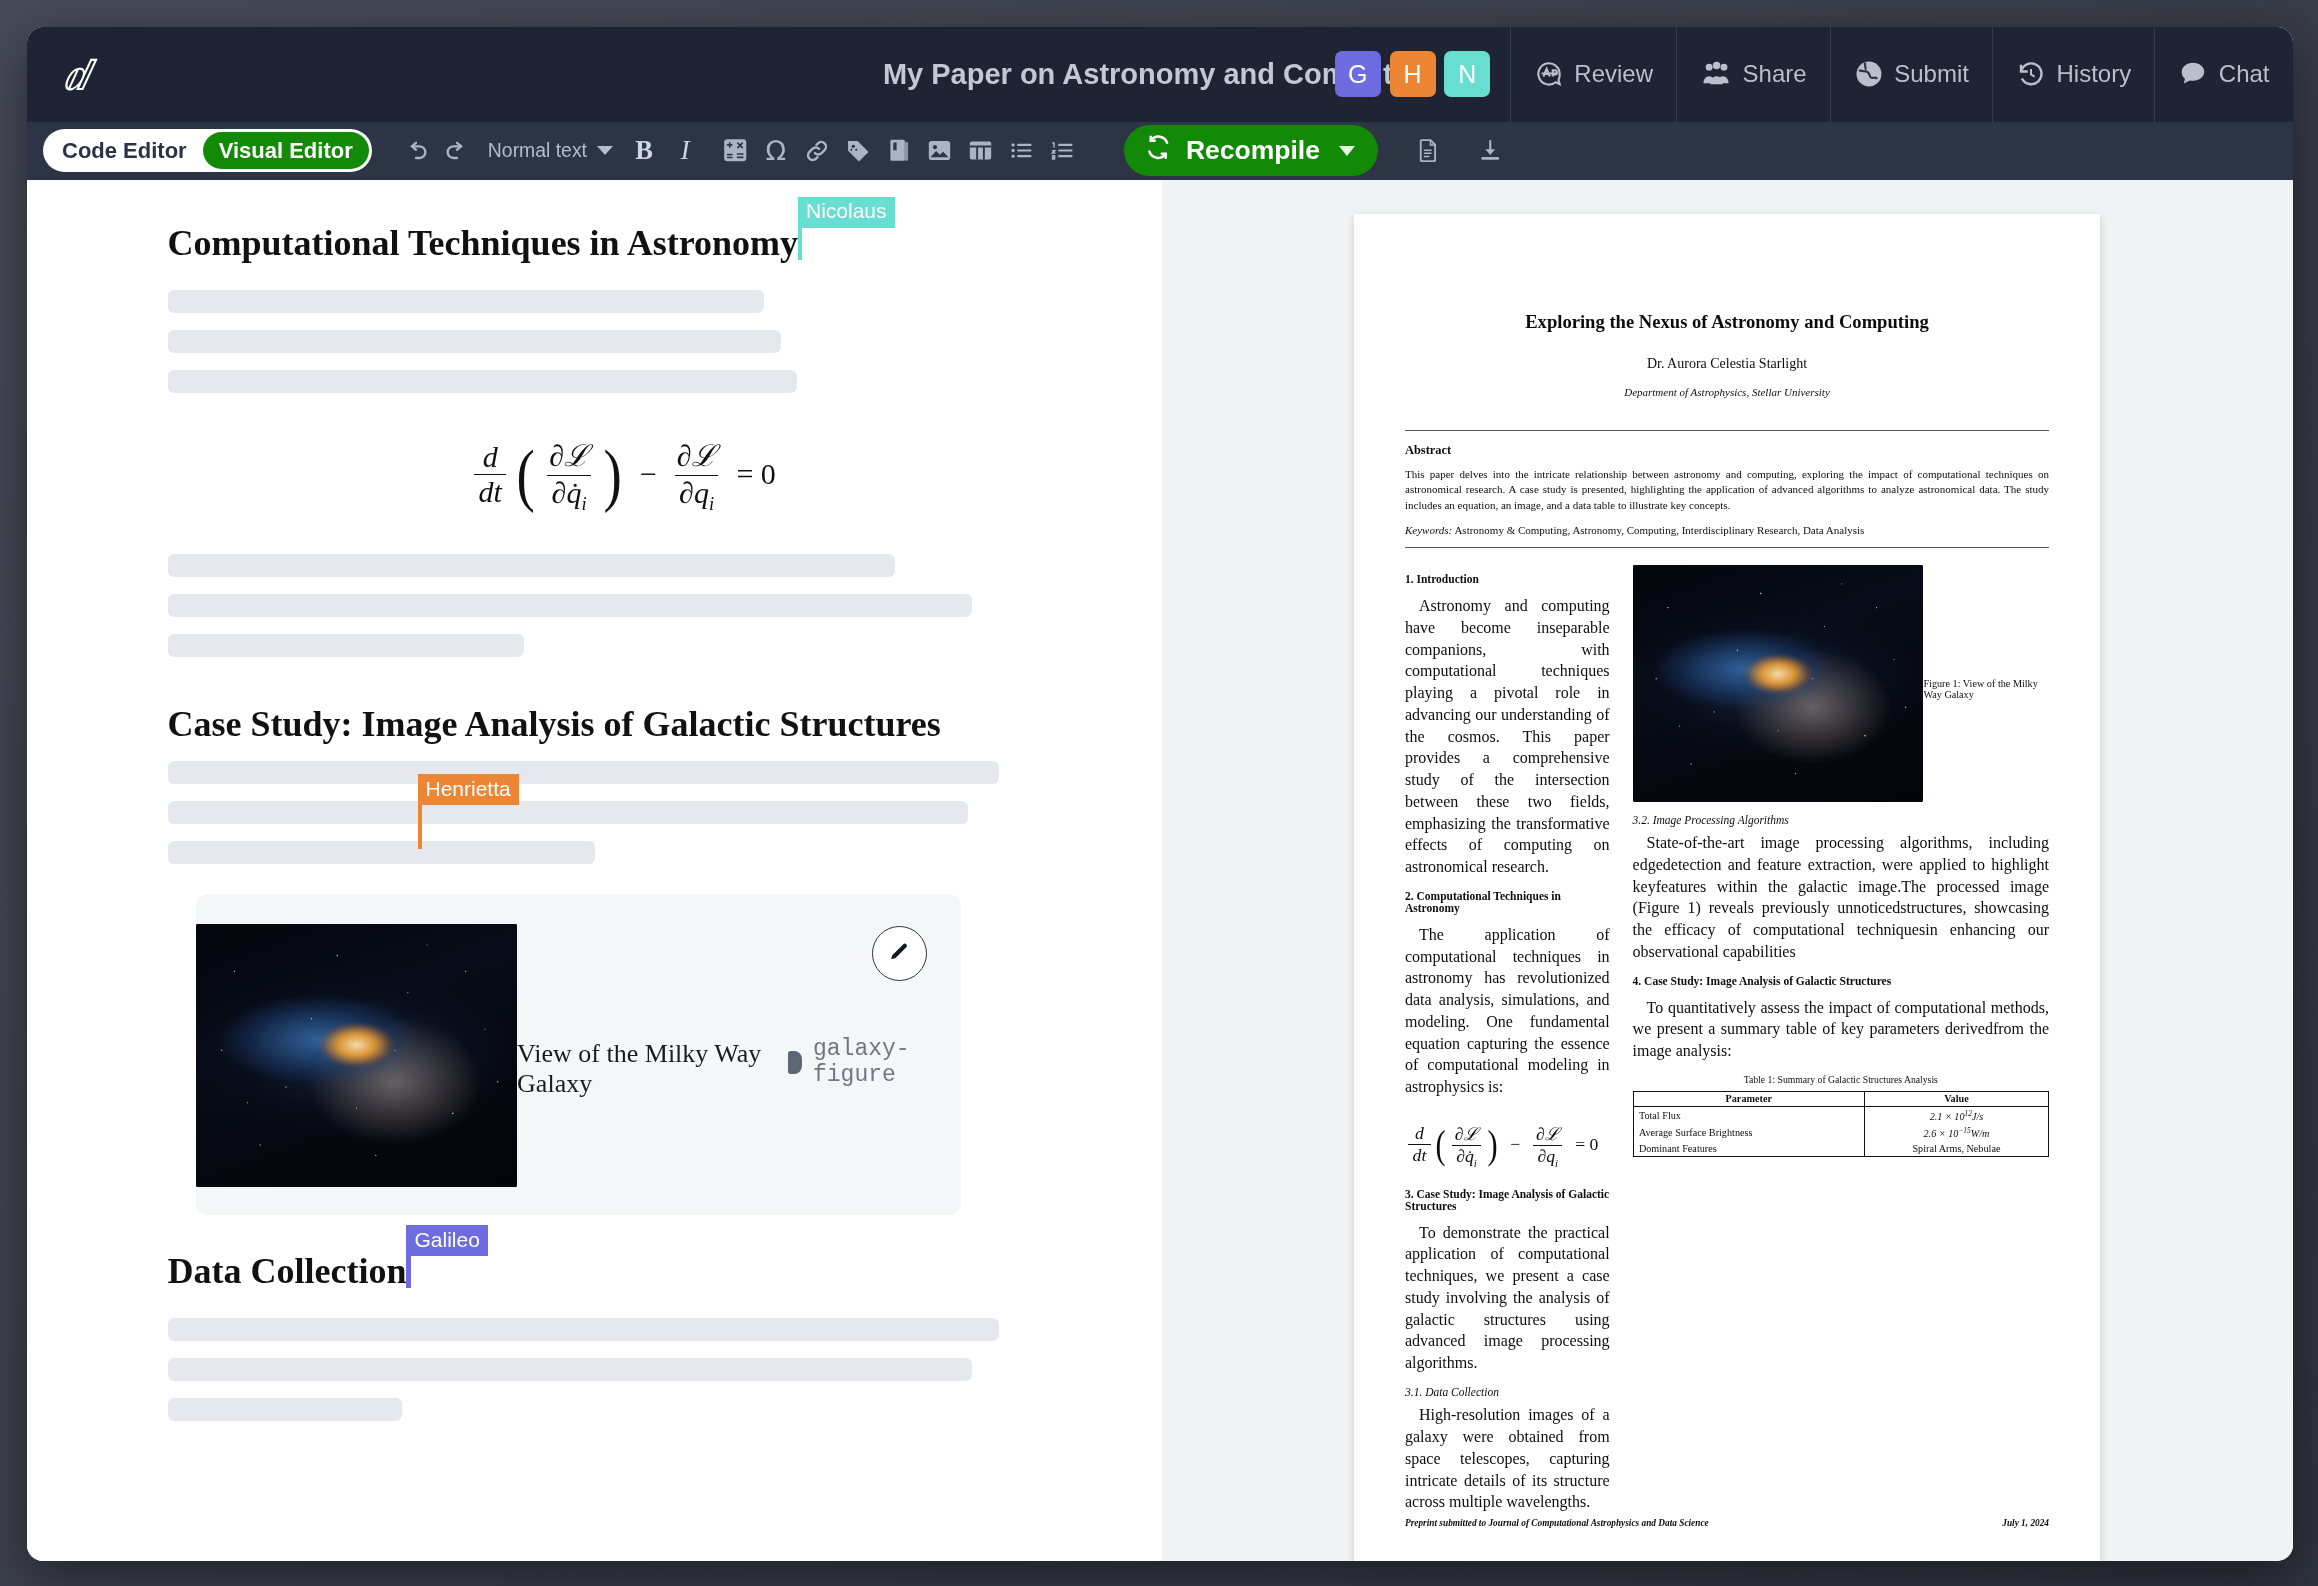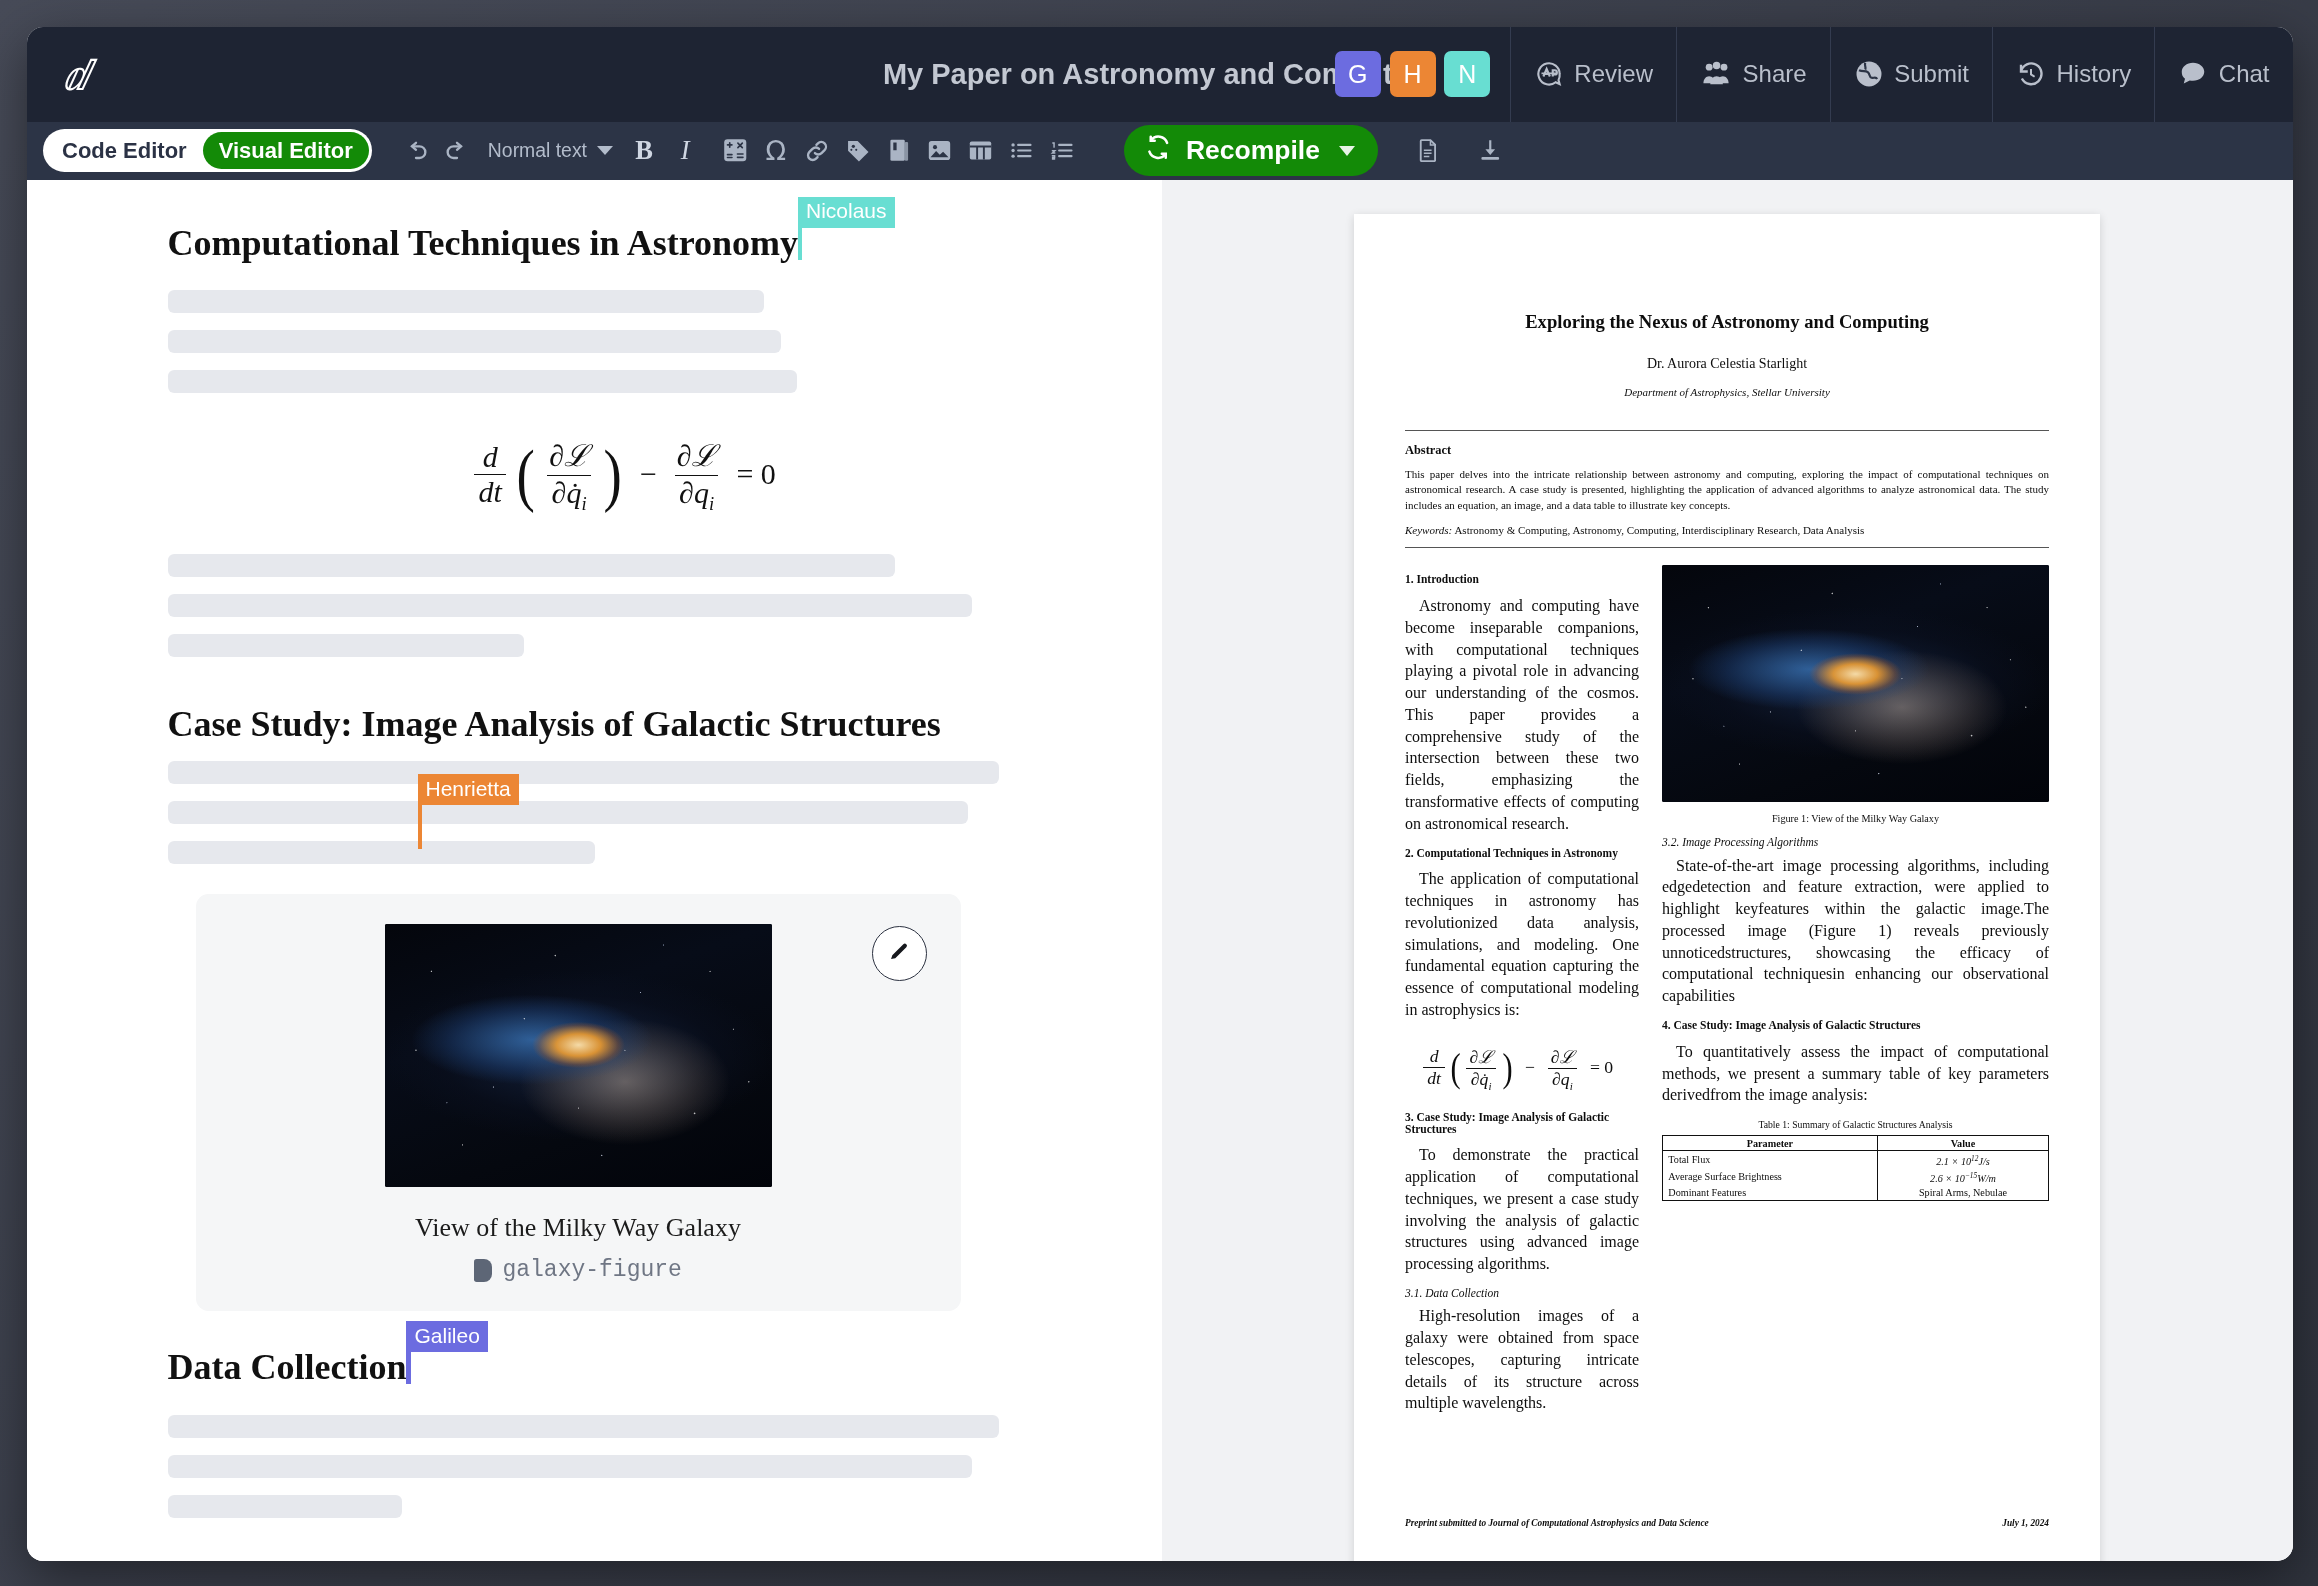--- a/index.html
+++ b/index.html
@@ -155,21 +155,21 @@
     font-family: "Liberation Sans", sans-serif; white-space: nowrap;
     display: block;
   }
   .cursor-tag .caret { width: 4.4px; height: 32px; }
 
   
   .fig-widget {
     background: #f5f6f7; border-radius: 12.4px;
     margin: 30px 0 35px 28px; width: 765px;
     padding: 30px 0 28px; position: relative;
-    display: flex; flex-direction: column; align-items: center;
+    display: flex; flex-direction: row; align-items: center;
   }
   .fig-edit-btn {
     position: absolute; right: 34px; top: 32px;
     width: 55px; height: 55px; border-radius: 50%;
     border: 1.8px solid #2b3140; background: #fff;
     display: flex; align-items: center; justify-content: center;
     cursor: pointer;
   }
   .galaxy {
     width: 387px; height: 263px; border-radius: 1.8px;
@@ -234,21 +234,21 @@
   .p-abs-h { font-size: 12.4px; font-weight: 700; margin-bottom: 8.8px; }
   .p-abs { font-size: 11px; line-height: 1.42; text-align: justify; }
   .p-kw { font-size: 11px; margin-top: 10.6px; }
   .p-kw i { font-style: italic; }
   .cols { display: flex; gap: 23px; margin-top: 13.3px; }
   .col { flex: 1; }
   .sec-h { font-size: 11.5px; font-weight: 700; margin: 12.4px 0 9.7px; }
   .sub-h { font-size: 11.5px; font-style: italic; margin: 12.4px 0 6.2px; }
   .par { font-size: 16px; line-height: 1.36; text-align: justify; text-indent: 14px; }
   .p-eq { text-align: center; margin: 23px 0 19.4px; font-size: 13.3px; }
-  .pdf-fig { margin-top: 3.5px; display: flex; flex-direction: column; align-items: center; }
+  .pdf-fig { margin-top: 3.5px; display: flex; flex-direction: row; align-items: center; }
   .pdf-fig-cap { font-size: 10.2px; margin-top: 11.5px; }
   .tbl-cap { font-size: 9.7px; text-align: center; margin: 12.4px 0 5.3px; }
   table.summary {
     border-collapse: collapse; width: 100%; font-size: 10.2px;
   }
   table.summary th, table.summary td {
     border: 0.9px solid #111; padding: 1.8px 5.3px;
   }
   table.summary th { font-weight: 700; text-align: center; }
   table.summary td.k { text-align: left; border-top: none; border-bottom: none; }

